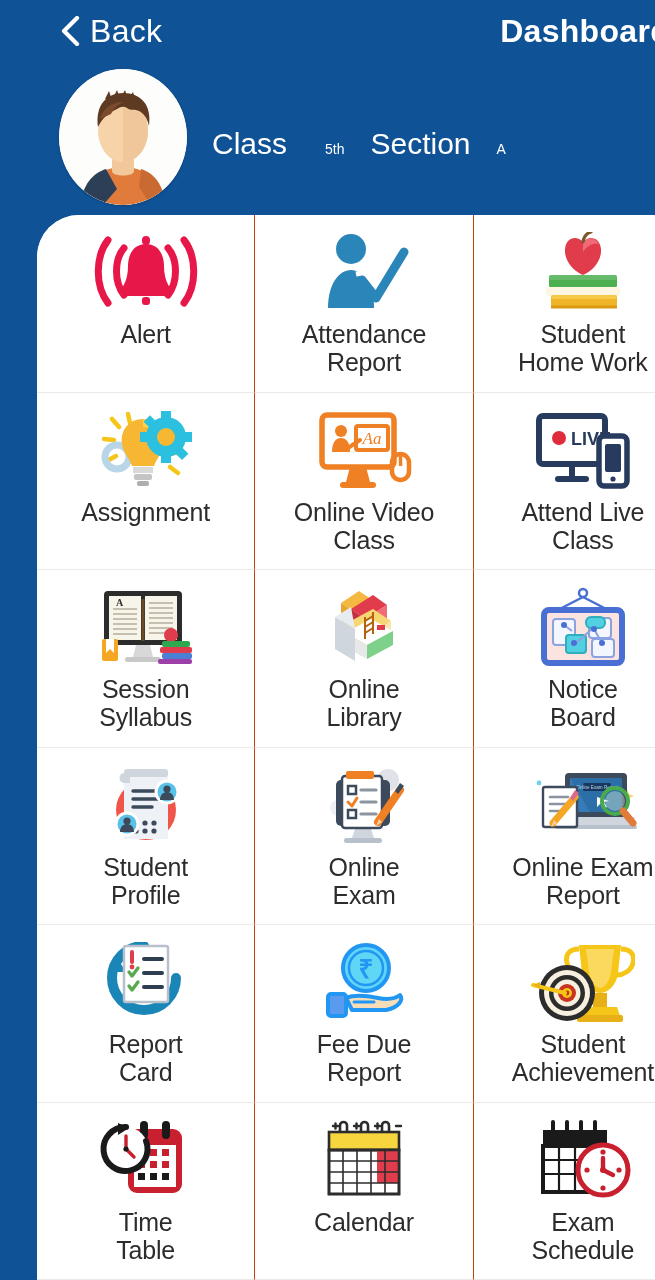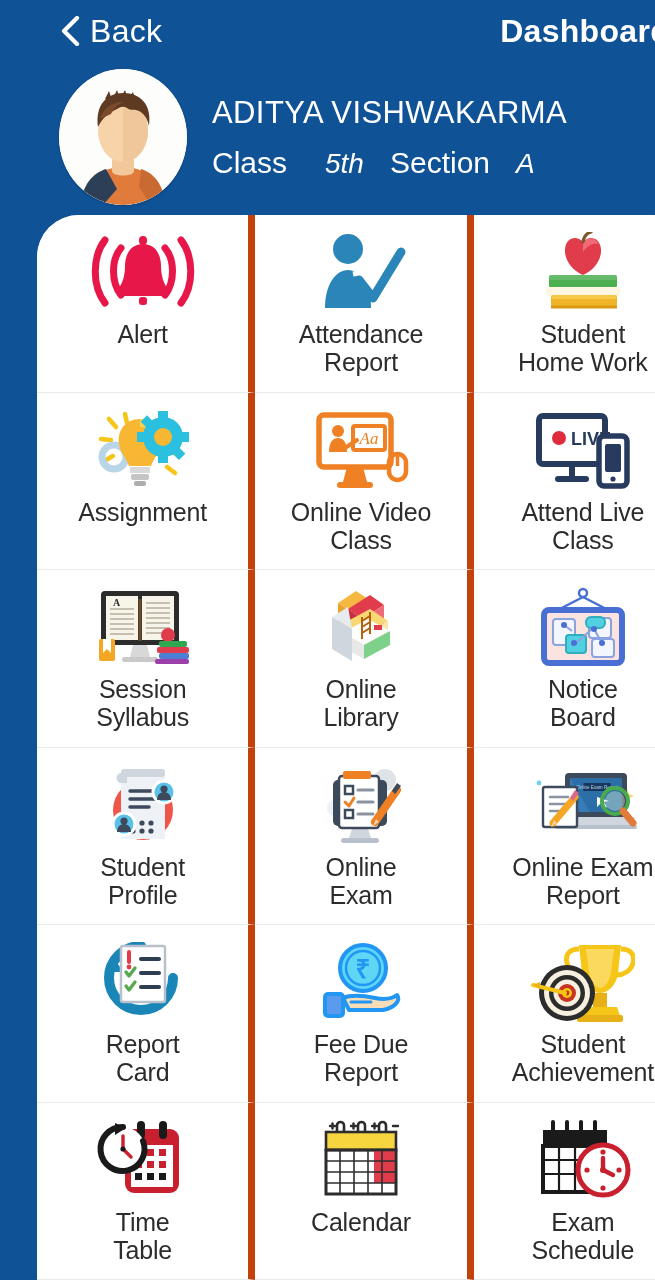--- a/index.html
+++ b/index.html
@@ -24,36 +24,36 @@
   .avatar {
     width:128px; height:136px; border-radius:50%;
     background:#fdfdfb; flex:0 0 auto; position:relative; overflow:hidden;
     box-shadow:0 1px 3px rgba(0,0,0,.18);
   }
   .avatar svg { width:100%; height:100%; display:block; }
   .pinfo { padding-left:25px; }
   .sname { color:#ffffff; font-size:31px; font-weight:400; letter-spacing:.4px; line-height:1.25; }
   .smeta { display:flex; align-items:baseline; margin-top:13px; }
   .mlabel { color:#fff; font-size:30px; font-weight:400; }
-  .mvalue { color:#fff; font-size:28px; font-weight:400;font-style:italic; }
+  .mvalue { color:#fff; font-size:14px; font-weight:400; }
   .gap1 { width:38px; } .gap2 { width:26px; } .gap3 { width:26px; }
 
   
   .panel {
     position:absolute; left:0; right:0; top:215px; bottom:0;
     background:#ffffff;
     border-top-left-radius:42px; border-top-right-radius:42px;
     overflow:hidden;
   }
   .grid { display:grid; grid-template-columns:repeat(3,1fr); }
   .cell {
     height:177.5px; display:flex; flex-direction:column;
     align-items:center; justify-content:flex-start;
     padding-top:14px; cursor:pointer;
-    border-right:7px solid #c2410c; border-bottom:1px solid #eaeaea;
+    border-right:1px solid #c2410c; border-bottom:1px solid #eaeaea;
     background:#fff;
   }
   .cell:nth-child(3n) { border-right:none; }
   .ico { height:86px; display:flex; align-items:center; justify-content:flex-start; }
   .ico svg { display:block; }
   .lab {
     margin-top:5px; text-align:center; color:#2c2c2c;
     font-size:25px; line-height:1.12; font-weight:400; letter-spacing:-.2px;
     padding:0 4px;
   }
@@ -94,21 +94,20 @@
           <path d="M64 31 C78 31 89 45 89 62 C89 79 78 93 64 93 Z" fill="#f0c79b"></path>
 
           <path d="M39 58 C36 36 48 24 64 24 C82 24 93 36 90 57 C88 48 84 44 80 42
                    C76 40 72 42 68 39 C64 36 60 39 56 41 C50 44 44 48 39 58 Z" fill="#5e3a22"></path>
           <path d="M41 50 C44 40 52 33 64 33 C58 36 54 40 52 45 Z" fill="#7a4c2d"></path>
           <path d="M46 30 L50 22 L53 31 L58 21 L61 30 L66 21 L69 30 L74 23 L77 32 Z" fill="#5e3a22"></path>
         </g>
       </svg>
     </div>
     <div class="pinfo">
-      <div class="sname">ADITYA VISHWAKARMA</div>
       <div class="smeta">
         <span class="mlabel">Class</span>
         <span class="gap1"></span>
         <span class="mvalue">5th</span>
         <span class="gap2"></span>
         <span class="mlabel">Section</span>
         <span class="gap3"></span>
         <span class="mvalue">A</span>
       </div>
     </div>

